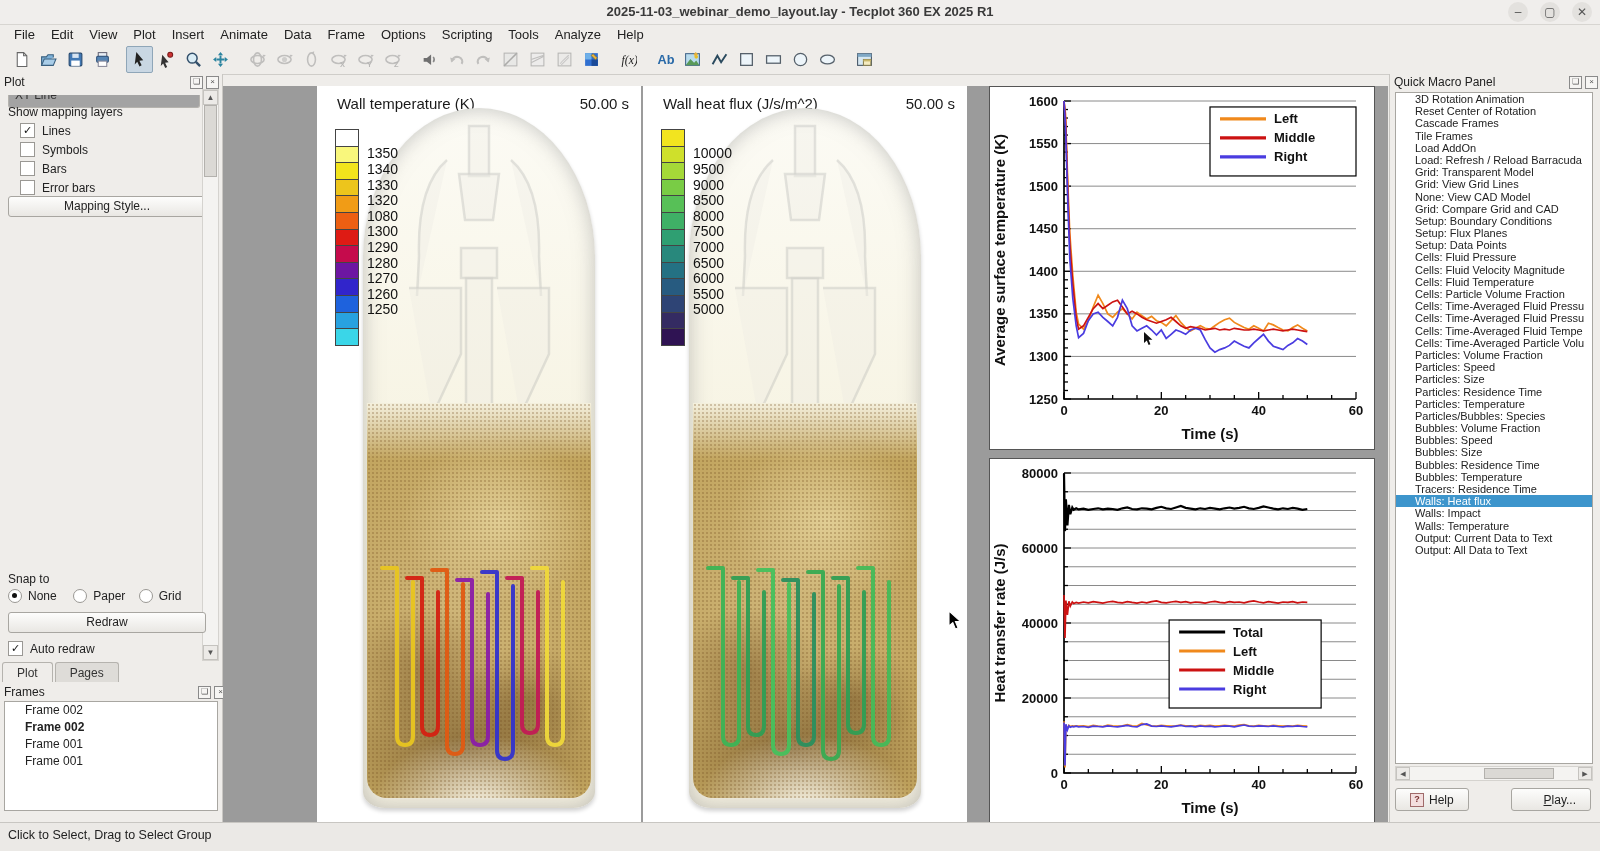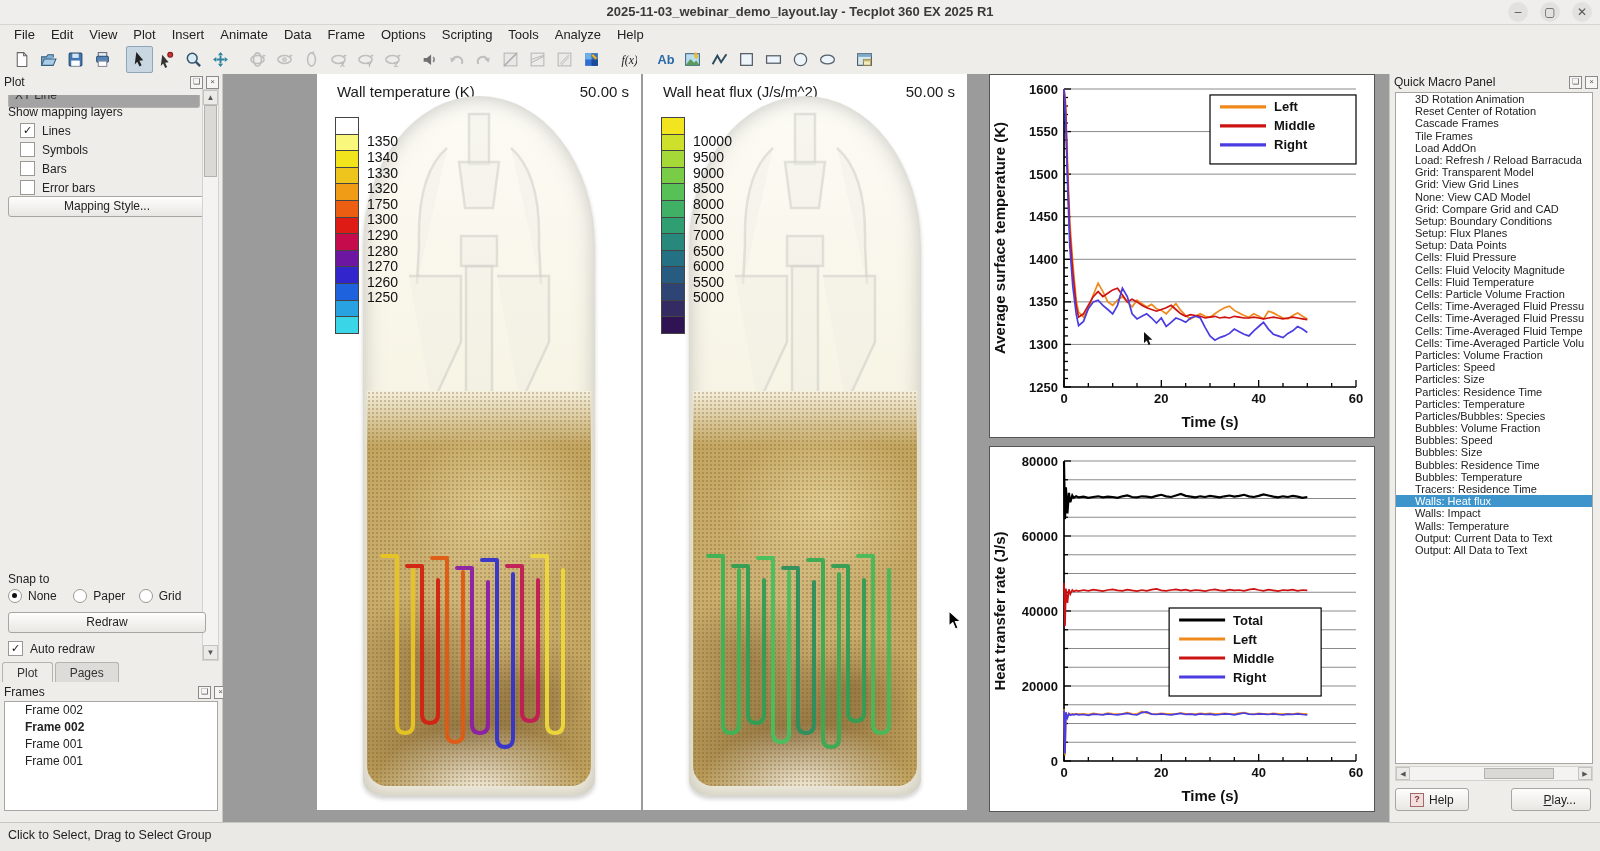--- a/index.html
+++ b/index.html
@@ -45,21 +45,21 @@
   .redraw-btn{position:absolute;left:8px;top:538px;width:196px;height:19px;line-height:18px;}
   .autoredraw{position:absolute;left:8px;top:565px;}
   .side-tabs{position:absolute;left:0;top:588px;height:20px;display:flex;padding-left:2px;font-size:12px;}
   .tab{padding:3px 14px;border:1px solid #b5b3ae;border-bottom:none;background:#dedcd8;color:#333;border-radius:3px 3px 0 0;margin-right:2px;}
   .tab.active{background:#efedea;font-weight:normal;position:relative;top:0px;}
   .frames-panel-header{position:absolute;left:0;top:610px;width:222px;}
   .frames-list{position:absolute;left:4px;top:627px;width:212px;height:108px;background:#fff;border:1px solid #a8a6a1;font-size:12px;color:#222;overflow:hidden;}
   .frame-item{padding:1px 4px 1px 20px;line-height:15px;white-space:nowrap;}
   .frame-item.sel{font-weight:bold;}
   
-  .workspace{position:absolute;left:223px;top:0;width:1165px;height:749px;background:#9b9b9b;padding-left:32px;}
+  .workspace{position:absolute;left:223px;top:12px;width:1165px;height:749px;background:#9b9b9b;}
   .tframe{position:absolute;background:#fff;}
   .vessel-frame{width:324px;height:736px;top:0;}
   .chart-frame{left:766px;width:384px;border:1px solid #555;background:#fff;}
   .frame-title{position:absolute;left:20px;top:9px;font-size:15px;color:#1a1a1a;}
   .frame-time{position:absolute;right:12px;top:9px;font-size:15px;color:#1a1a1a;}
   
   .colorbar{position:absolute;left:18px;top:44px;z-index:5;}
   .cb-seg{width:22px;border:1px solid #444;margin-top:-1px;}
   .cb-label{position:absolute;left:32px;font-size:14px;color:#111;transform:translateY(-50%);}
   
@@ -418,21 +418,21 @@
             <div class="cb-seg" style="height:15.6px;background:#c50b4c"></div>
             <div class="cb-seg" style="height:15.6px;background:#6d16a2"></div>
             <div class="cb-seg" style="height:15.6px;background:#3125cb"></div>
             <div class="cb-seg" style="height:15.6px;background:#1e62dd"></div>
             <div class="cb-seg" style="height:15.6px;background:#28a2e0"></div>
             <div class="cb-seg" style="height:15.6px;background:#3ad6e8"></div>
             <div class="cb-label" style="top:23.4px">1350</div>
             <div class="cb-label" style="top:39px">1340</div>
             <div class="cb-label" style="top:54.599999999999994px">1330</div>
             <div class="cb-label" style="top:70.2px">1320</div>
-            <div class="cb-label" style="top:85.8px">1750</div>
+            <div class="cb-label" style="top:85.8px">1080</div>
             <div class="cb-label" style="top:101.39999999999999px">1300</div>
             <div class="cb-label" style="top:117px">1290</div>
             <div class="cb-label" style="top:132.6px">1280</div>
             <div class="cb-label" style="top:148.20000000000002px">1270</div>
             <div class="cb-label" style="top:163.8px">1260</div>
             <div class="cb-label" style="top:179.4px">1250</div>
           </div>
         <div class="vessel">
           <svg class="internals" viewBox="0 0 232 700">
             <g fill="#e8e6df" fill-opacity="0.5" stroke="#a8aaa8" stroke-opacity="0.6" stroke-width="2.5">

